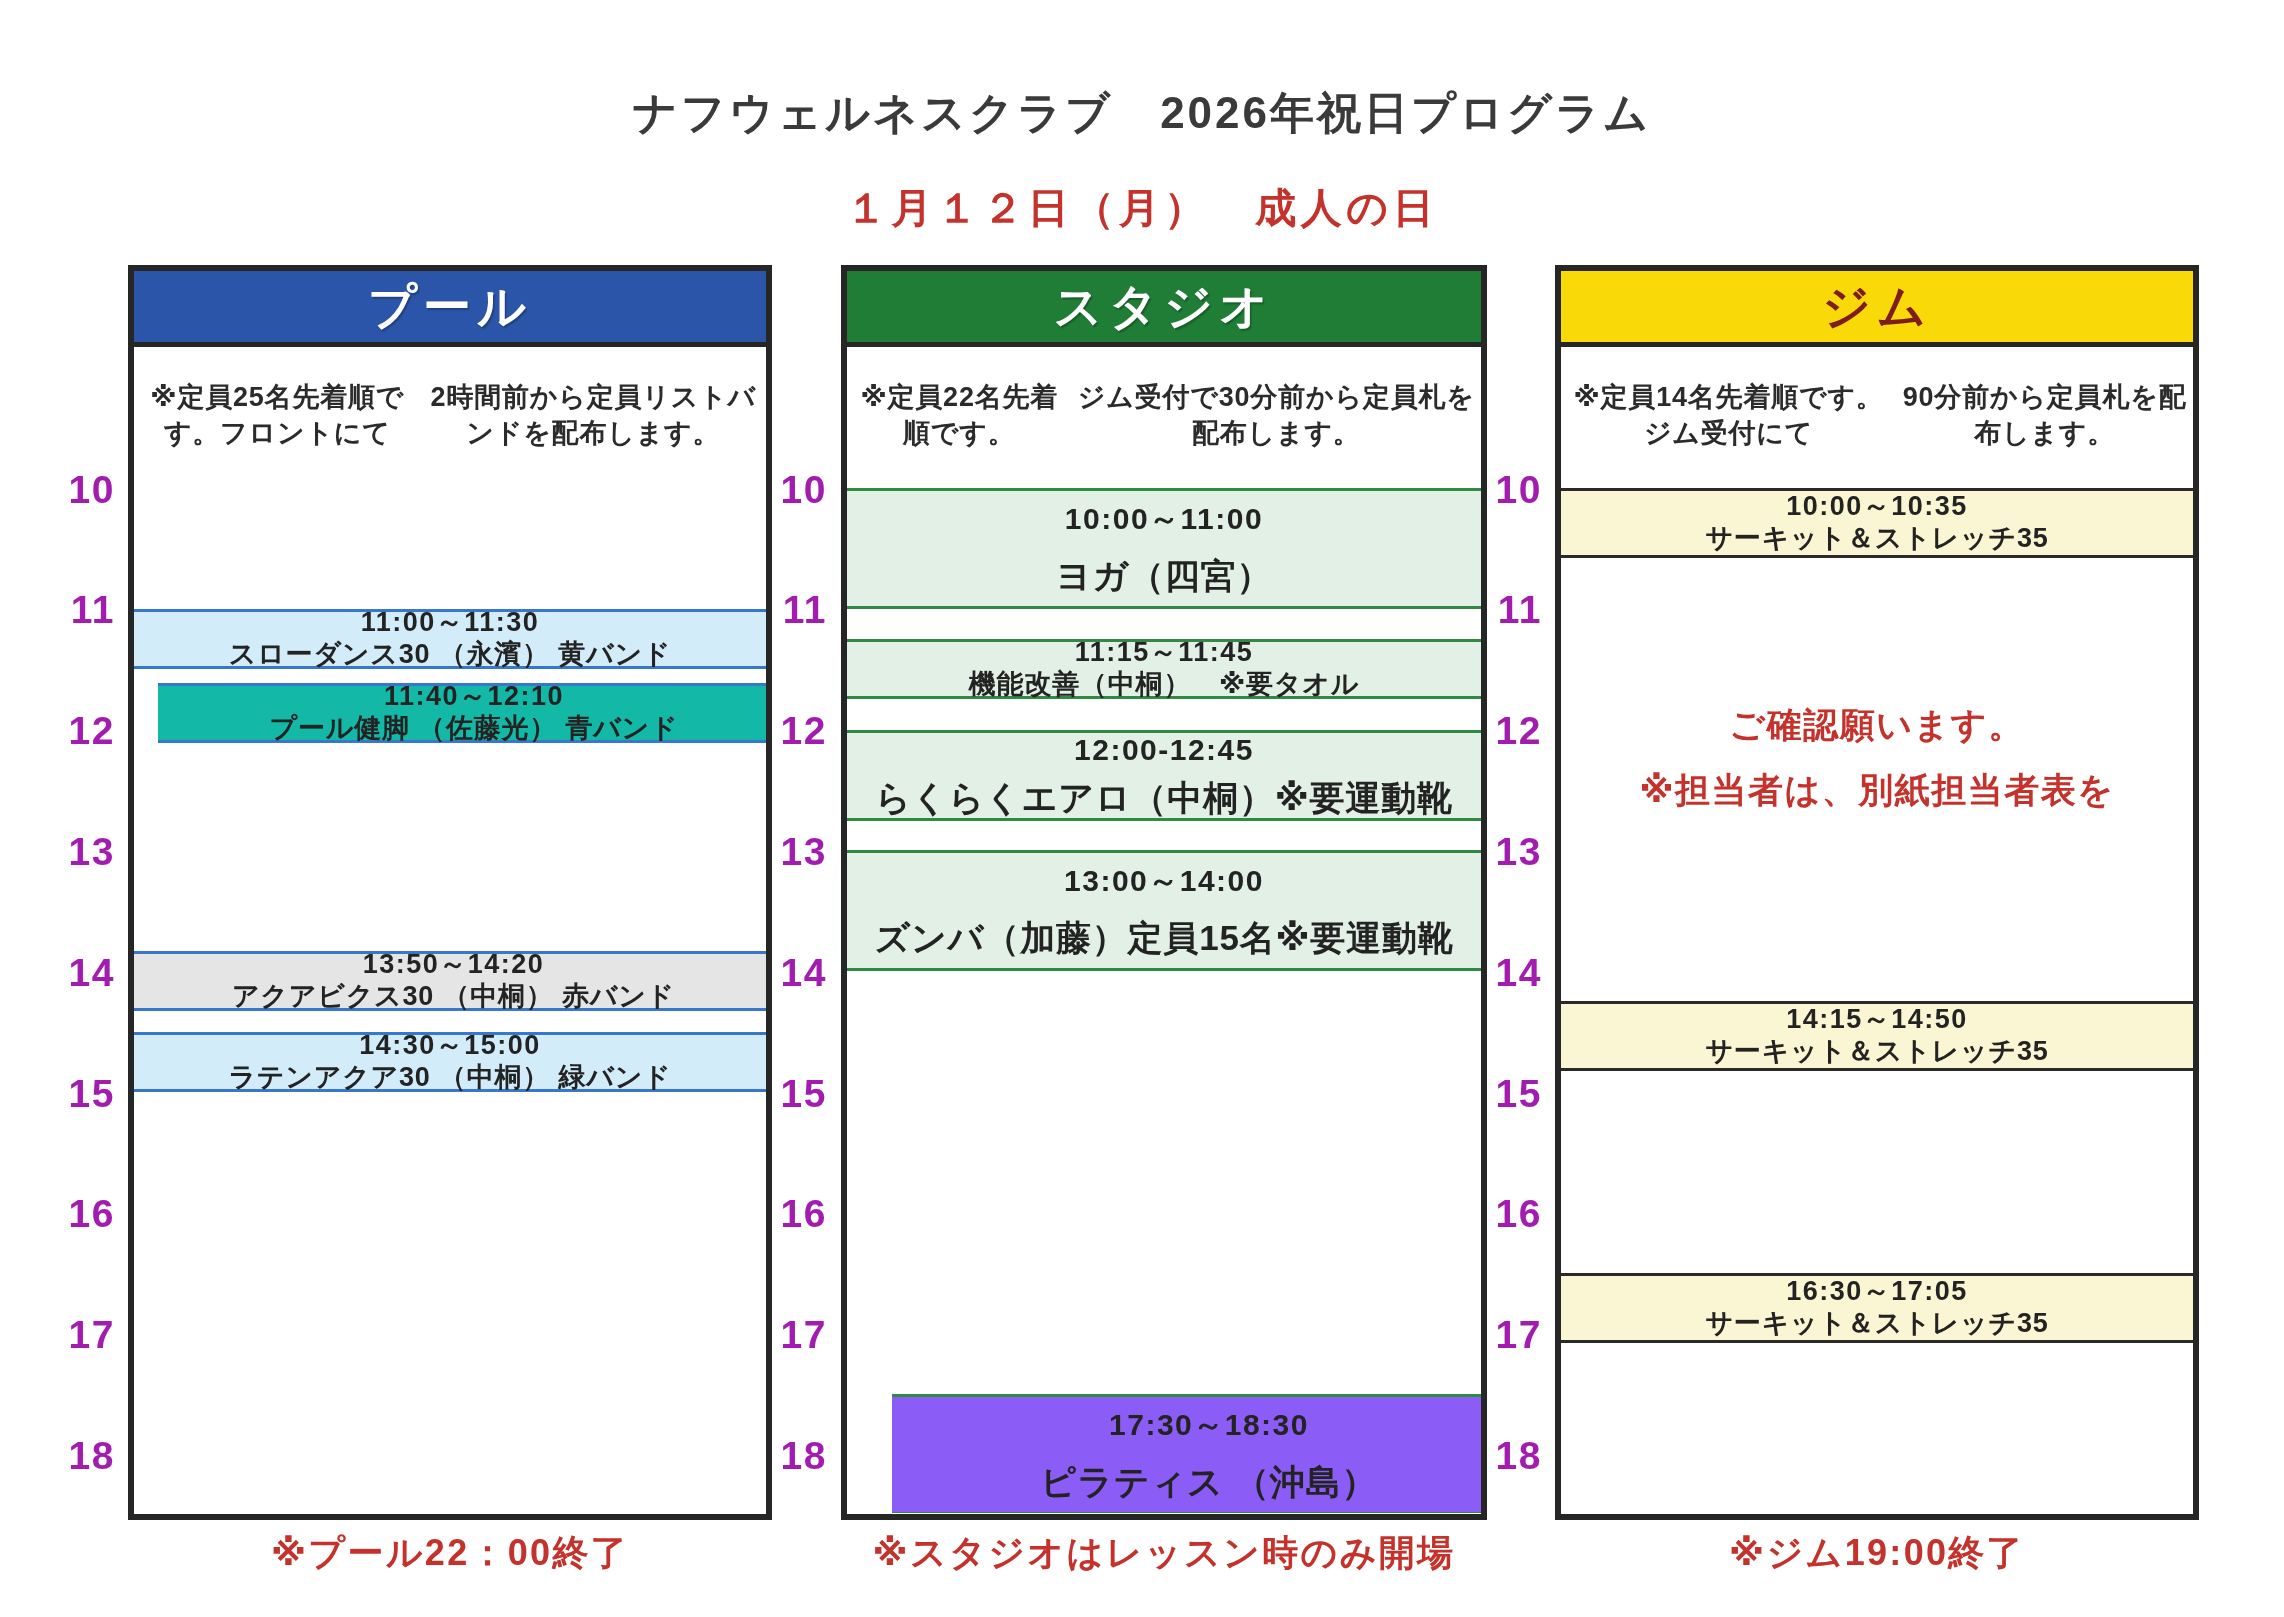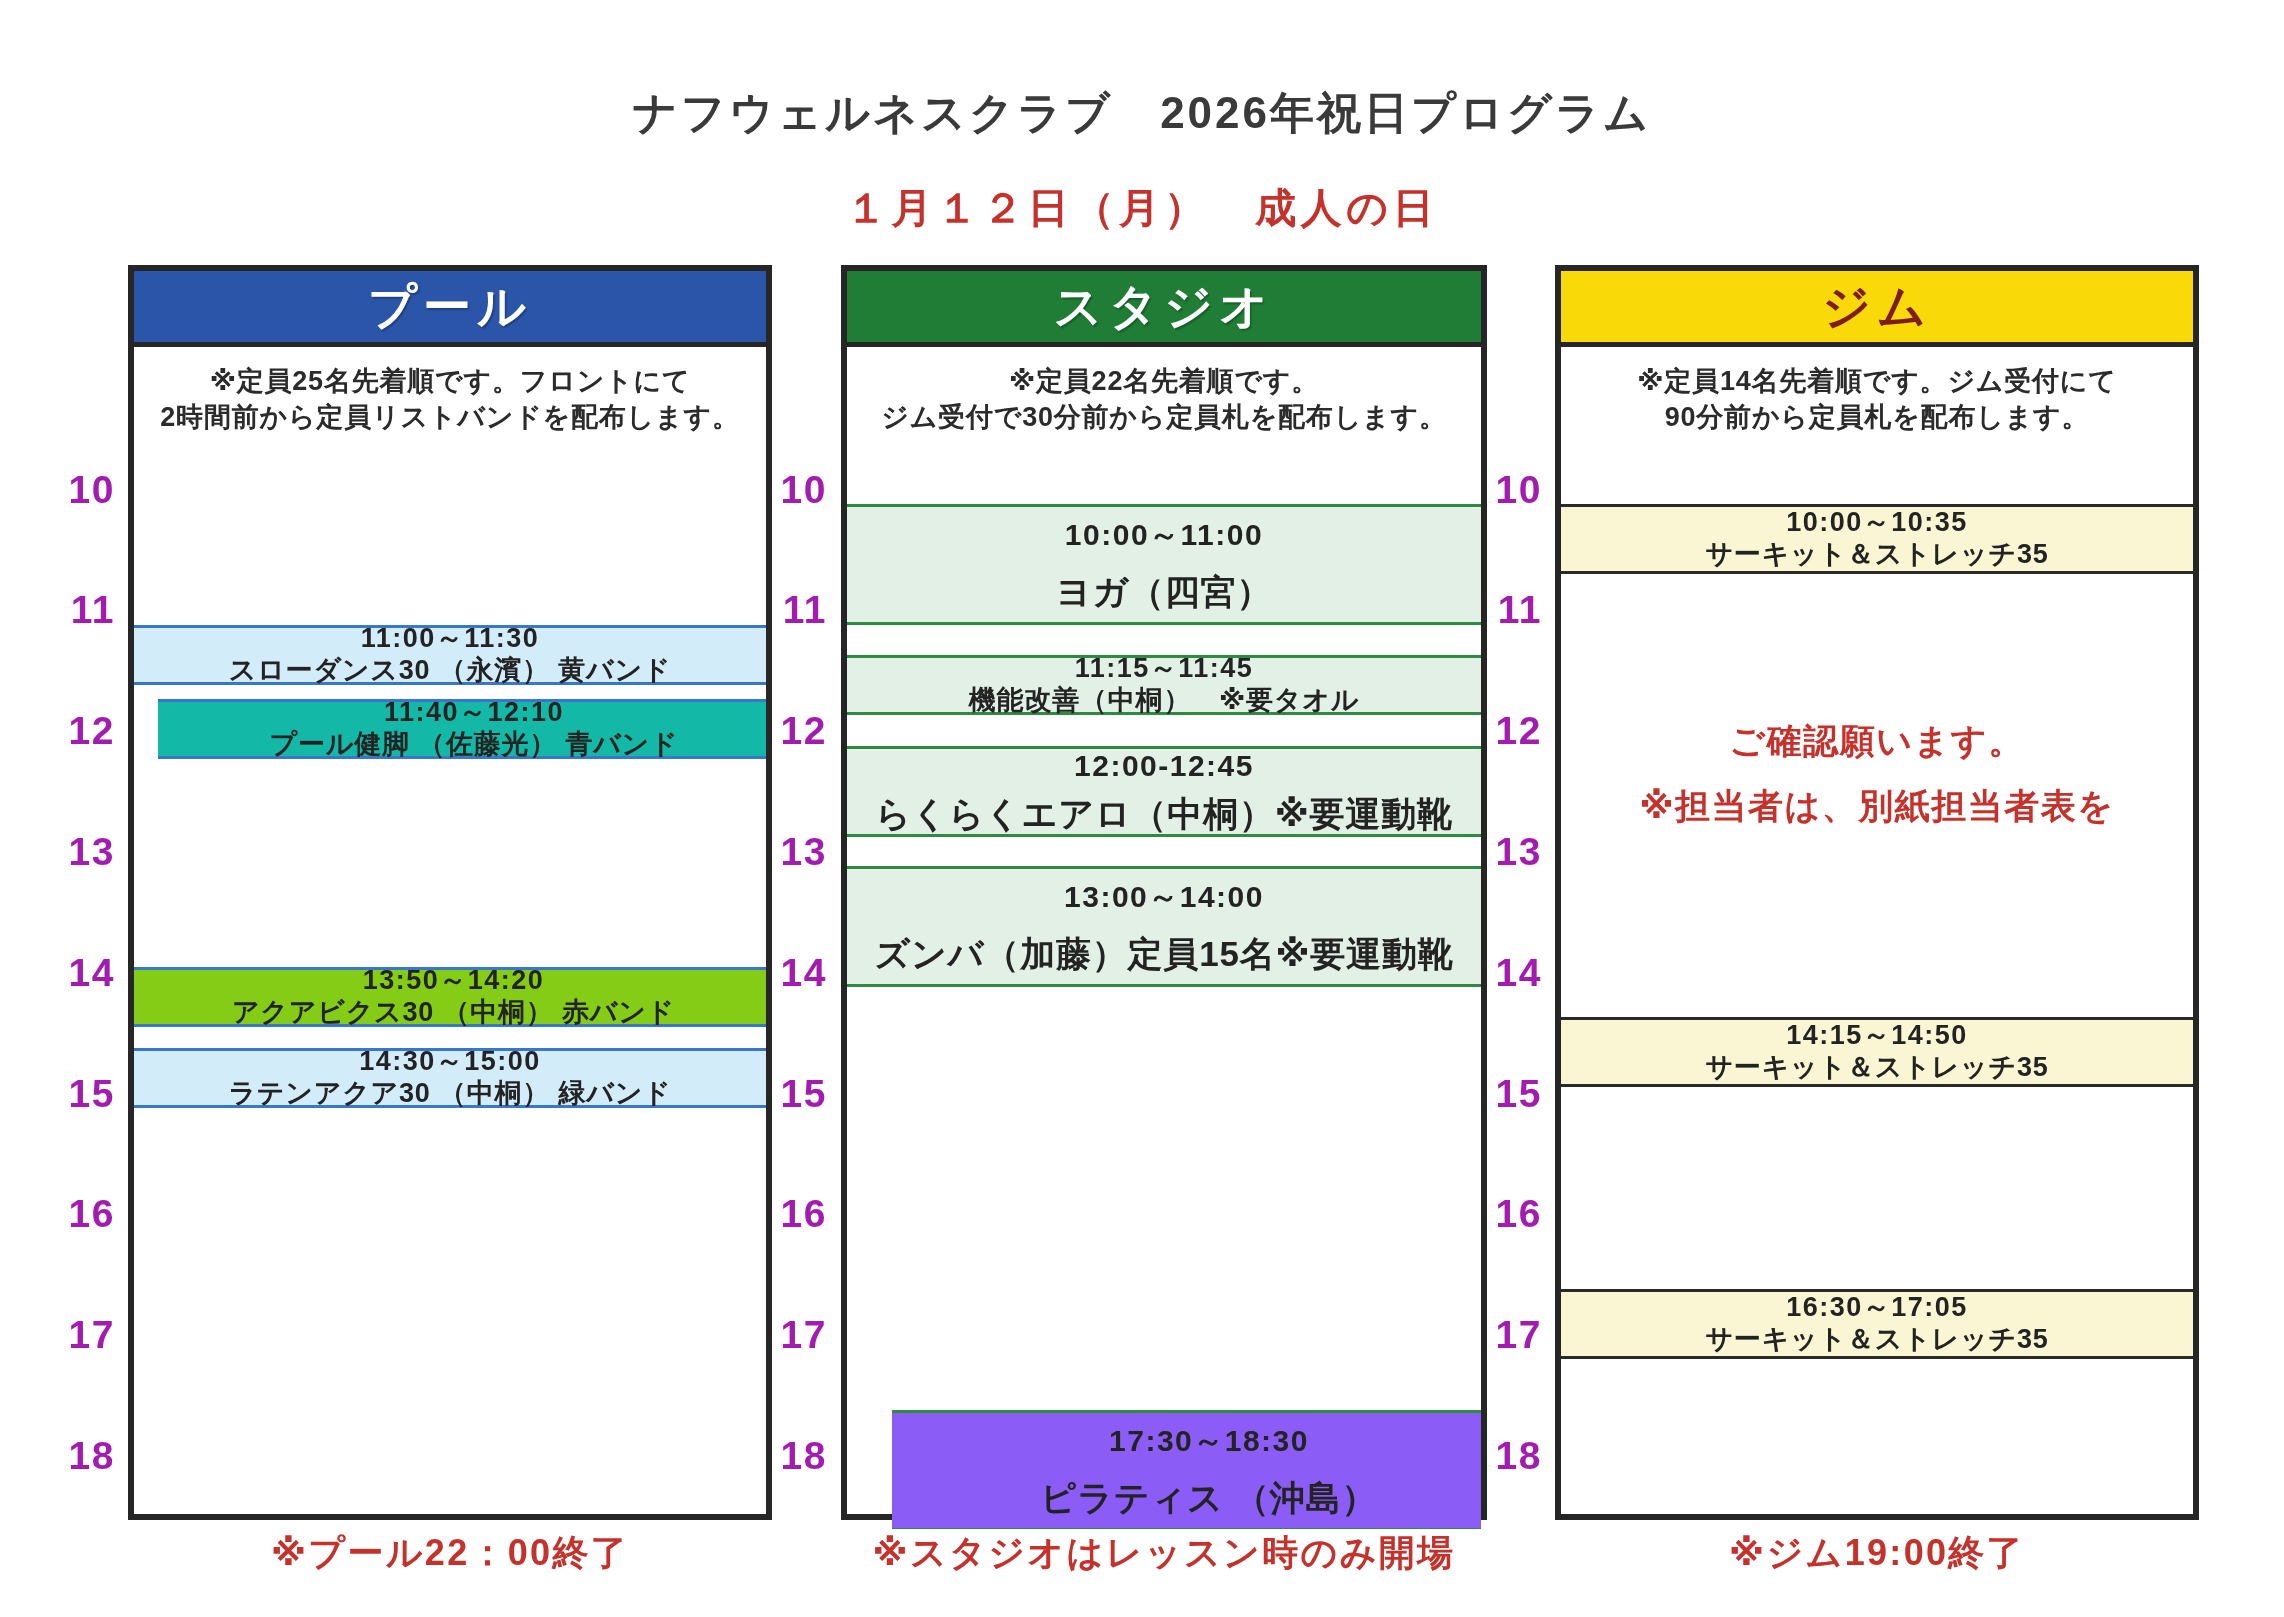--- a/index.html
+++ b/index.html
@@ -32,26 +32,25 @@
   .header{
     height:71px;
     border-bottom:5.3px solid #262626;
     display:flex;align-items:center;justify-content:center;
     font-size:48px;font-weight:bold;letter-spacing:6px;
     text-shadow:1.5px 2.3px 1.5px rgba(0,0,0,0.25);
   }
   .gym .header{text-shadow:none;}
   .notes{
     height:135px;
-    display:flex;flex-direction:column;justify-content:flex-start;
+    display:flex;justify-content:flex-start;
     align-items:center;
     font-size:27px;font-weight:bold;color:#2b2b2b;
     text-align:center;
     letter-spacing:0.8px;
-    margin-top:16px;
   }
   .timeline{
     position:relative;
     height:1031px;
     overflow:hidden;
   }
   .entry{
     position:absolute;left:0;width:100%;
     box-sizing:border-box;
     border-top:3.8px solid;border-bottom:3.8px solid;
@@ -104,21 +103,21 @@
     </div>
     <div class="timeline">
         <div class="entry compact" style="top: 127px; height: 60px; background: rgb(210, 236, 250); border-color: rgb(56, 120, 204);">
           <div class="e-time">11:00～11:30</div>
           <div class="e-name">スローダンス30 （永濱） 黄バンド</div>
         </div>
         <div class="entry compact" style="top: 201px; height: 60px; background: #14b8a6; border-color: rgb(56, 120, 204); margin-left: 24px;">
           <div class="e-time">11:40～12:10</div>
           <div class="e-name">プール健脚 （佐藤光） 青バンド</div>
         </div>
-        <div class="entry compact" style="top: 469px; height: 60px; background: #84cc16; border-color: rgb(56, 120, 204); padding-left: 7px;">
+        <div class="entry compact" style="top: 469px; height: 60px; background: #e5e5e5; border-color: rgb(56, 120, 204); padding-left: 7px;">
           <div class="e-time">13:50～14:20</div>
           <div class="e-name">アクアビクス30 （中桐） 赤バンド</div>
         </div>
         <div class="entry compact" style="top: 550px; height: 60px; background: rgb(210, 236, 250); border-color: rgb(56, 120, 204);">
           <div class="e-time">14:30～15:00</div>
           <div class="e-name">ラテンアクア30 （中桐） 緑バンド</div>
         </div>
       </div>
   </div>
 

